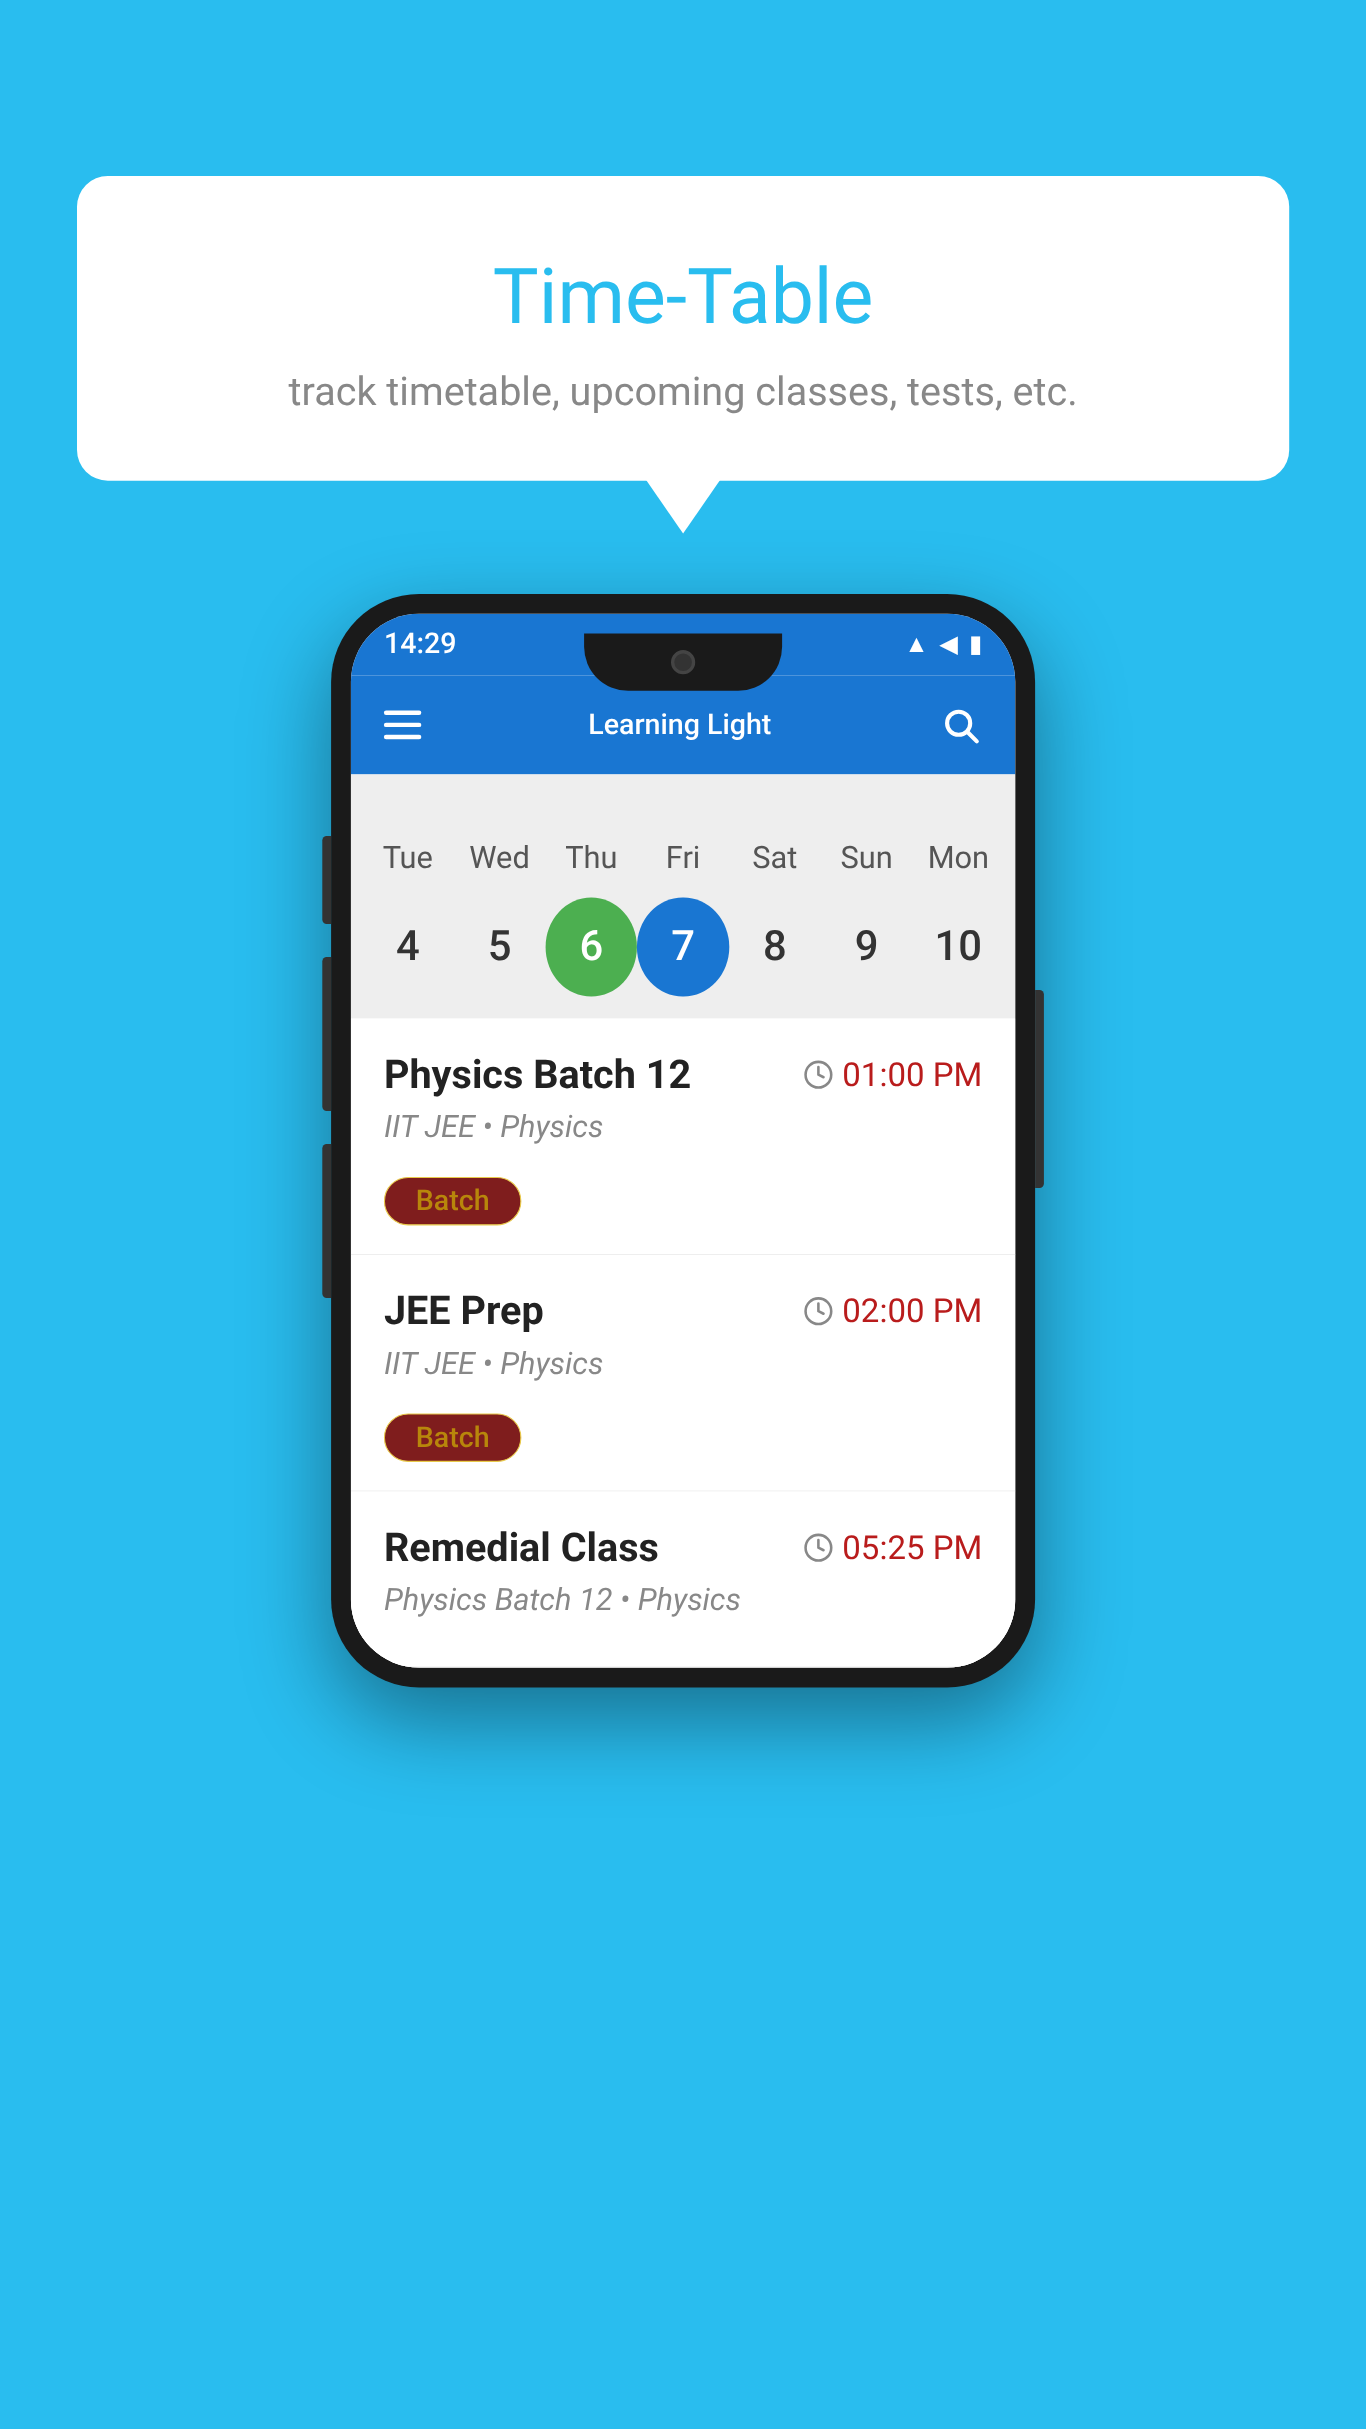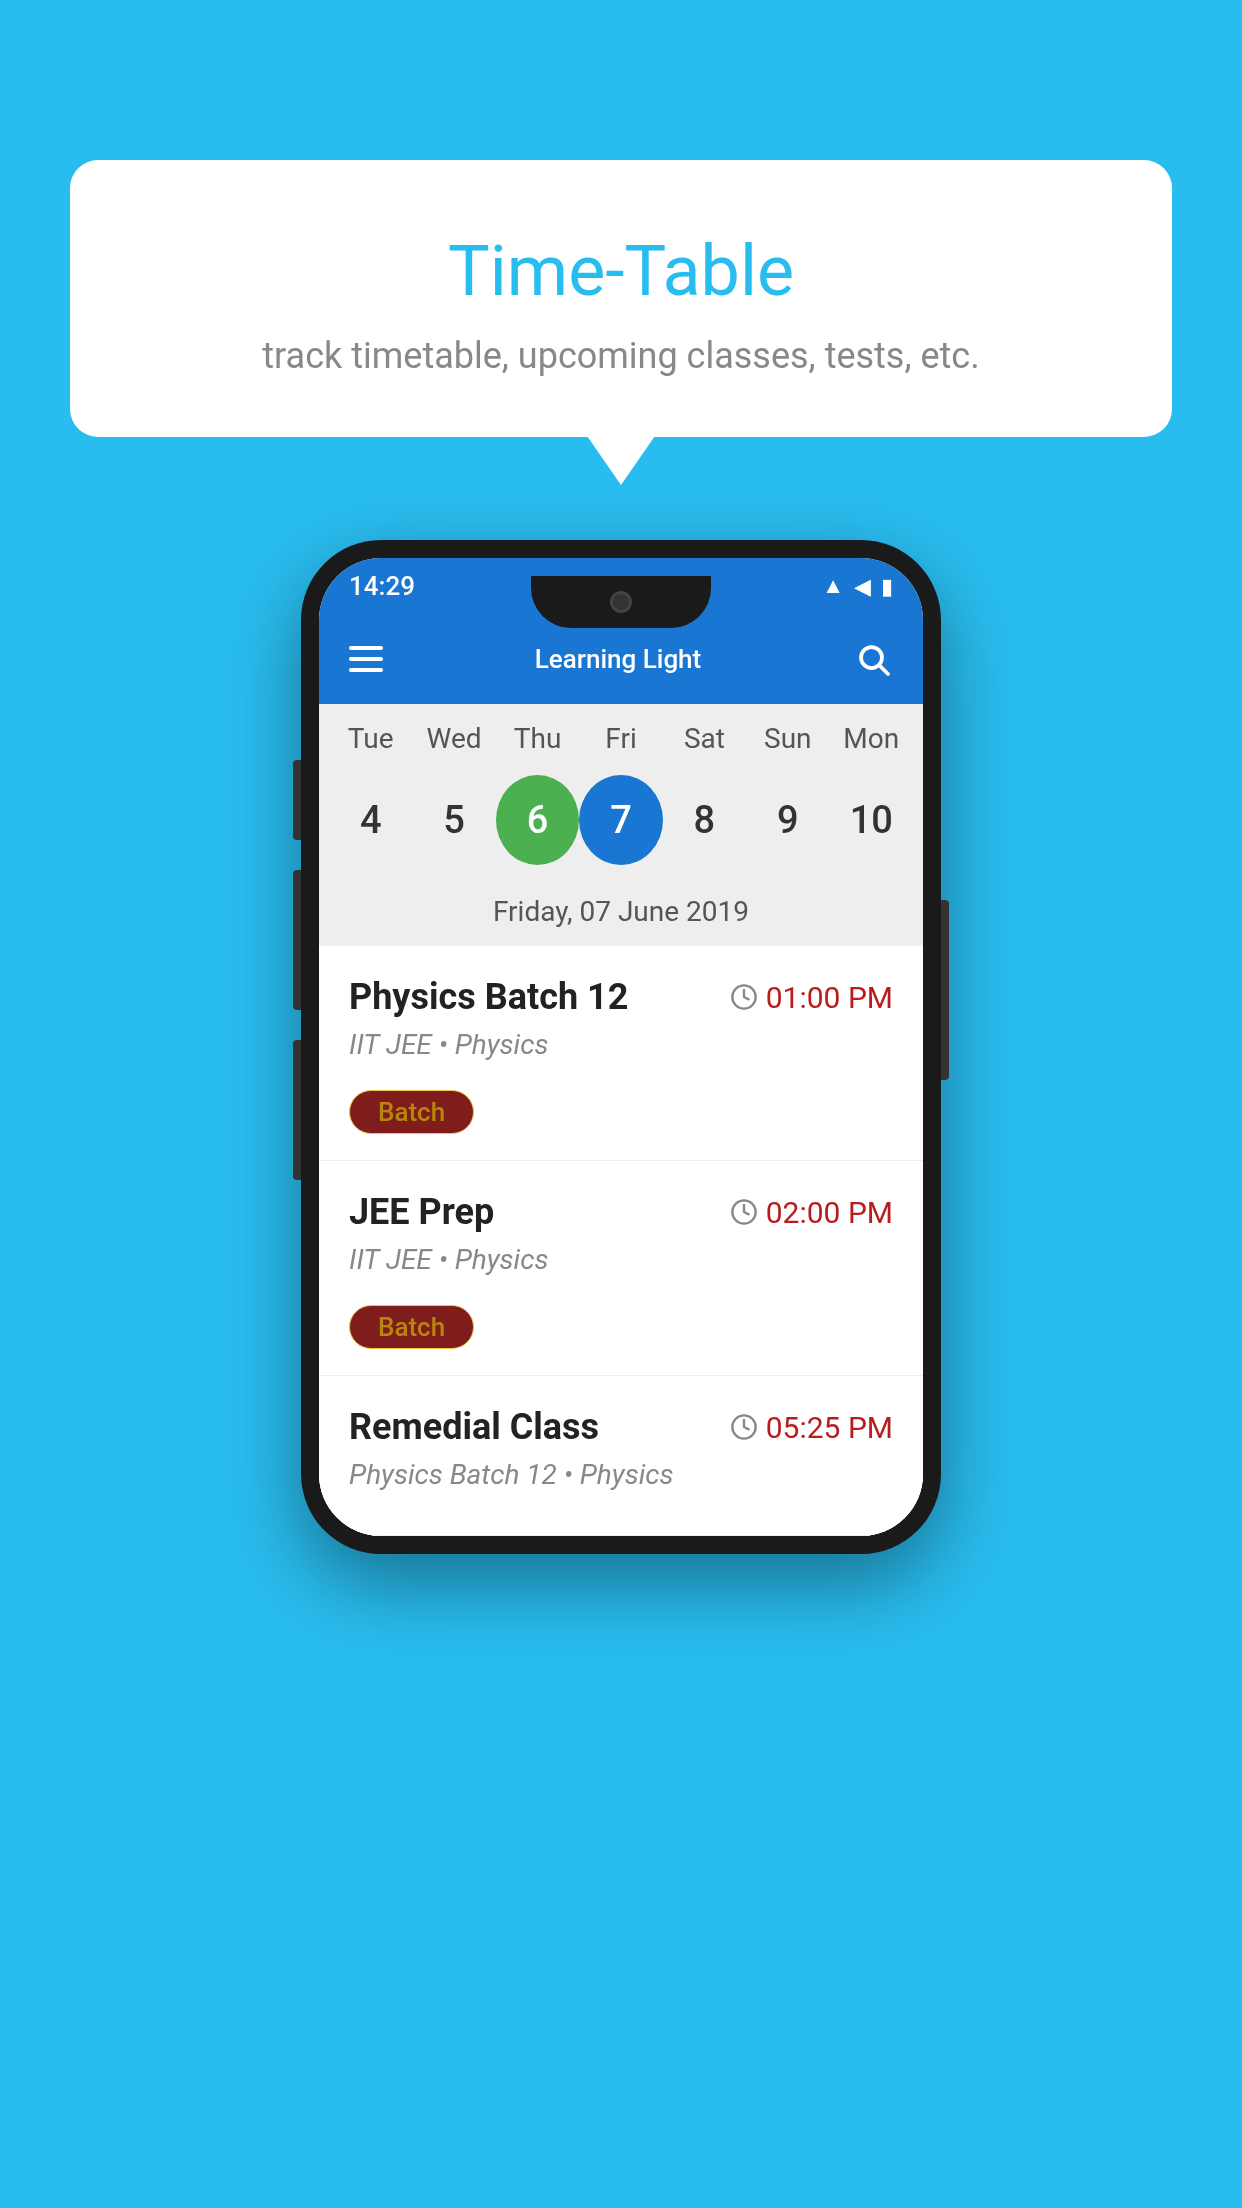--- a/index.html
+++ b/index.html
@@ -222,20 +222,21 @@
       display: flex;
       justify-content: space-around;
       padding: 0 10px 10px;
     }
 
     .day-name {
       color: #555;
       font-size: 28px;
       text-align: center;
       width: 90px;
+      margin-top: 41px;
     }
 
     .day-numbers {
       display: flex;
       justify-content: space-around;
       padding: 10px 10px 20px;
       align-items: center;
     }
 
     .day-num {
@@ -379,21 +380,20 @@
         </div>
         <div class="day-numbers">
           <div class="day-num">4</div>
           <div class="day-num">5</div>
           <div class="day-num today">6</div>
           <div class="day-num selected">7</div>
           <div class="day-num">8</div>
           <div class="day-num">9</div>
           <div class="day-num">10</div>
         </div>
-        <div class="selected-date-label">Friday, 07 June 2019</div>
       </div>
 
       <div class="schedule-list">
 
         <div class="schedule-item">
           <div class="schedule-item-header">
             <span class="schedule-item-title">Physics Batch 12</span>
             <span class="schedule-item-time">
               <svg width="28" height="28" viewBox="0 0 24 24" fill="none" stroke="#888" stroke-width="2" stroke-linecap="round" stroke-linejoin="round">
                 <circle cx="12" cy="12" r="10"></circle>

